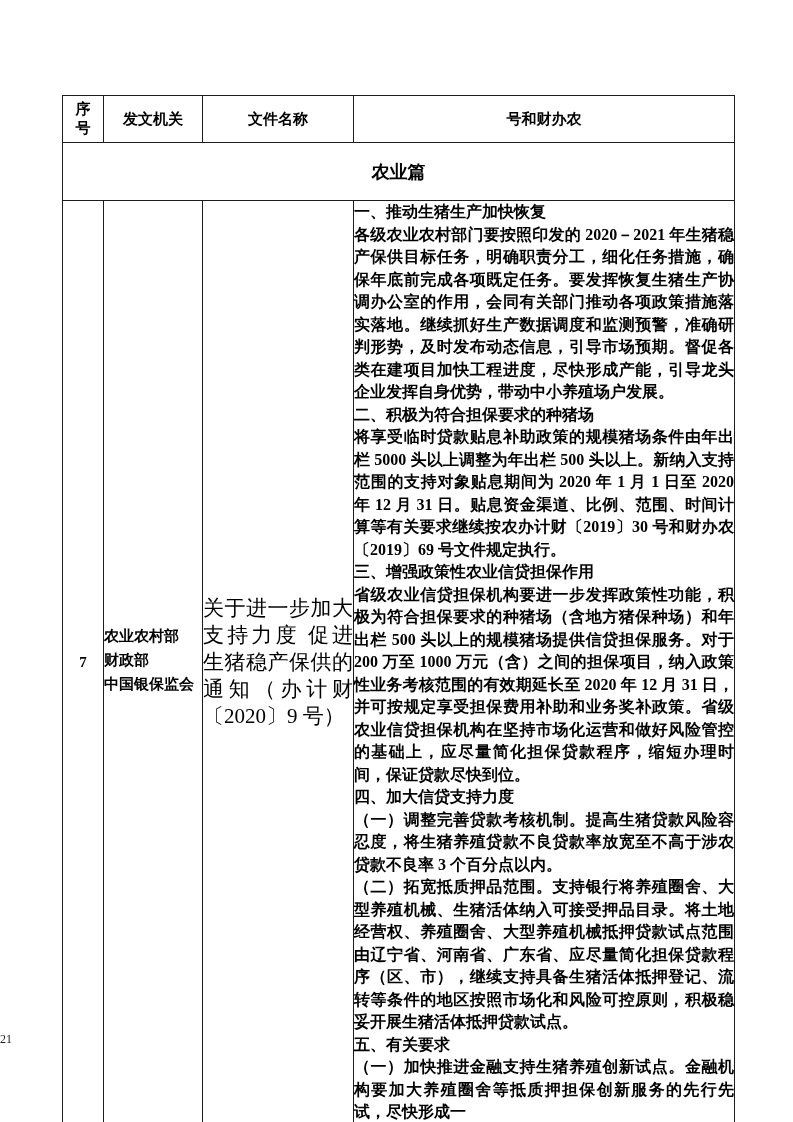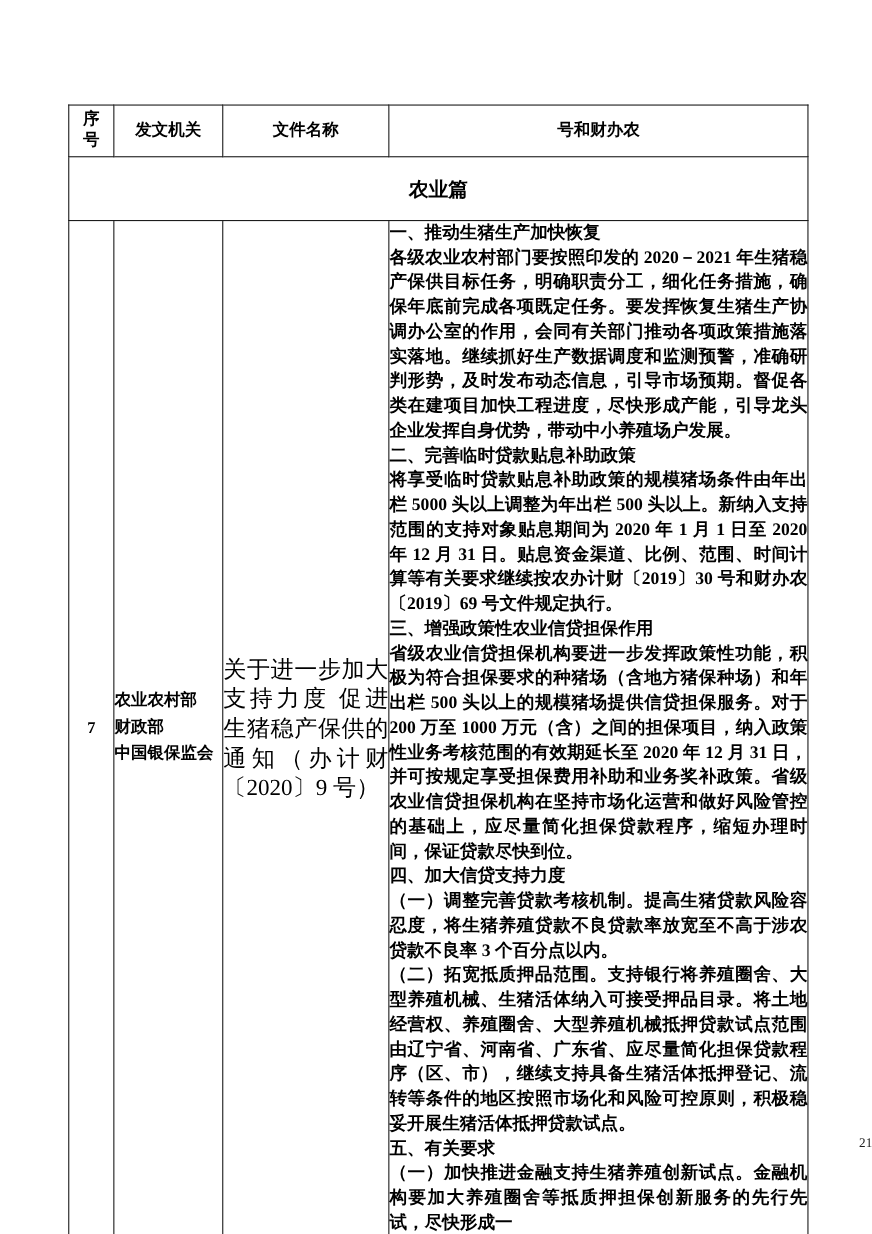--- a/index.html
+++ b/index.html
@@ -91,21 +91,21 @@
   }
   .agency-line {
     margin: 0;
     font-family: Liberation Mono, monospace;
   }
   .page-number {
     position: absolute;
     top: 1032px;
     left: 0;
     width: 793px;
-    text-align: right;
+    text-align: left;
     font-size: 12px;
     font-family: "Liberation Serif", "DejaVu Serif", serif;
     color: #1c1c1c;
   }
 </style>
 </head>
 <body>
 
 <div class="page">
 
@@ -138,21 +138,21 @@
         <div class="agency-line">中国银保监会</div>
       </td>
 
       <td class="cell-title">
         <div>关于进一步加大支持力度 促进生猪稳产保供的通知（办计财〔2020〕9 号）</div>
       </td>
 
       <td class="cell-content">
         <p class="para">一、推动生猪生产加快恢复</p>
         <p class="para">各级农业农村部门要按照印发的 2020－2021 年生猪稳产保供目标任务，明确职责分工，细化任务措施，确保年底前完成各项既定任务。要发挥恢复生猪生产协调办公室的作用，会同有关部门推动各项政策措施落实落地。继续抓好生产数据调度和监测预警，准确研判形势，及时发布动态信息，引导市场预期。督促各类在建项目加快工程进度，尽快形成产能，引导龙头企业发挥自身优势，带动中小养殖场户发展。</p>
-        <p class="para">二、完善临时贷款贴息补助政策</p>
+        <p class="para">二、积极为符合担保要求的种猪场</p>
         <p class="para">将享受临时贷款贴息补助政策的规模猪场条件由年出栏 5000 头以上调整为年出栏 500 头以上。新纳入支持范围的支持对象贴息期间为 2020 年 1 月 1 日至 2020 年 12 月 31 日。贴息资金渠道、比例、范围、时间计算等有关要求继续按农办计财〔2019〕30 号和财办农〔2019〕69 号文件规定执行。</p>
         <p class="para">三、增强政策性农业信贷担保作用</p>
         <p class="para">省级农业信贷担保机构要进一步发挥政策性功能，积极为符合担保要求的种猪场（含地方猪保种场）和年出栏 500 头以上的规模猪场提供信贷担保服务。对于 200 万至 1000 万元（含）之间的担保项目，纳入政策性业务考核范围的有效期延长至 2020 年 12 月 31 日，并可按规定享受担保费用补助和业务奖补政策。省级农业信贷担保机构在坚持市场化运营和做好风险管控的基础上，应尽量简化担保贷款程序，缩短办理时间，保证贷款尽快到位。</p>
         <p class="para">四、加大信贷支持力度</p>
         <p class="para">（一）调整完善贷款考核机制。提高生猪贷款风险容忍度，将生猪养殖贷款不良贷款率放宽至不高于涉农贷款不良率 3 个百分点以内。</p>
         <p class="para">（二）拓宽抵质押品范围。支持银行将养殖圈舍、大型养殖机械、生猪活体纳入可接受押品目录。将土地经营权、养殖圈舍、大型养殖机械抵押贷款试点范围由辽宁省、河南省、广东省、应尽量简化担保贷款程序（区、市），继续支持具备生猪活体抵押登记、流转等条件的地区按照市场化和风险可控原则，积极稳妥开展生猪活体抵押贷款试点。</p>
         <p class="para">五、有关要求</p>
         <p class="para">（一）加快推进金融支持生猪养殖创新试点。金融机构要加大养殖圈舍等抵质押担保创新服务的先行先试，尽快形成一</p>
       </td>
     </tr>

